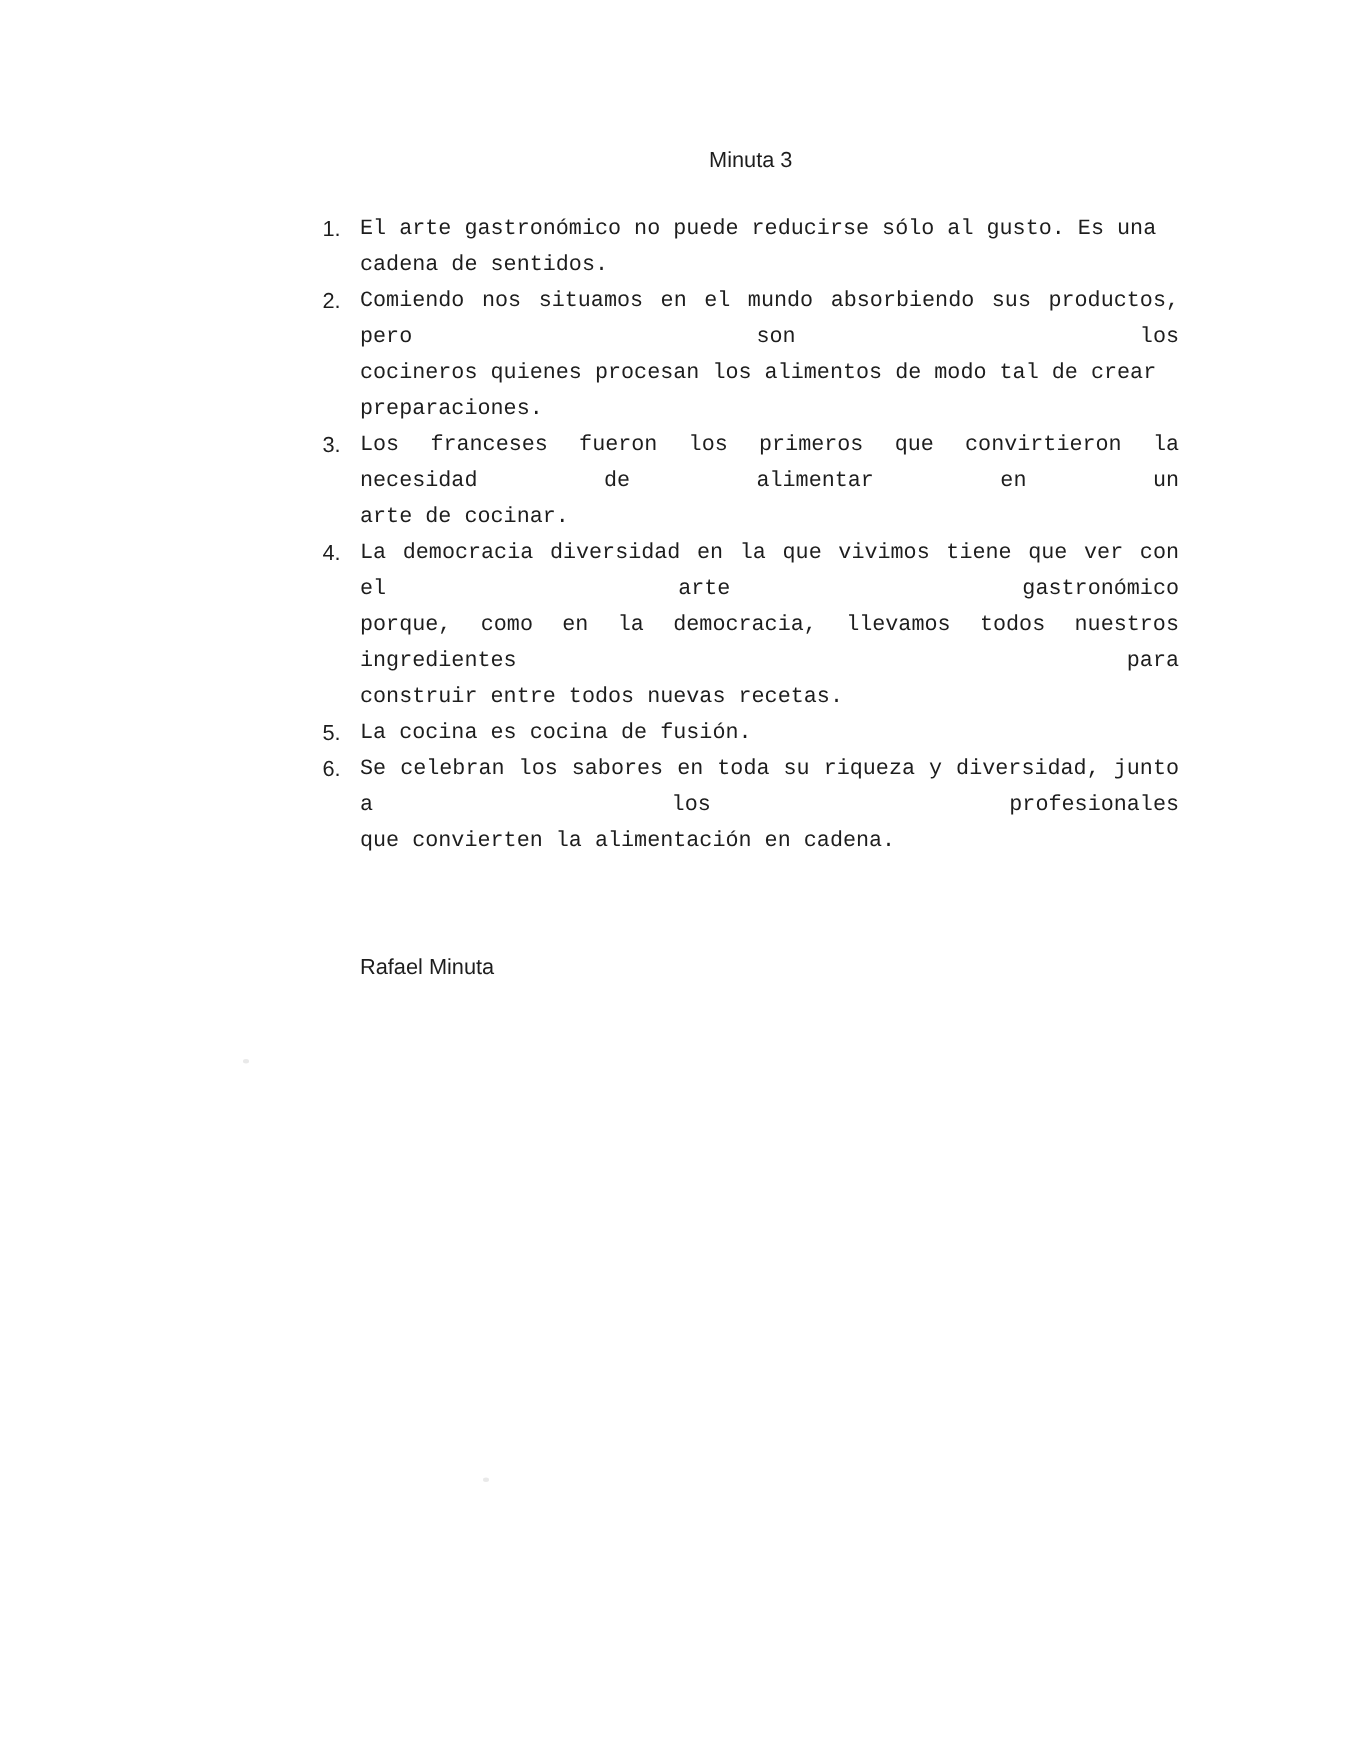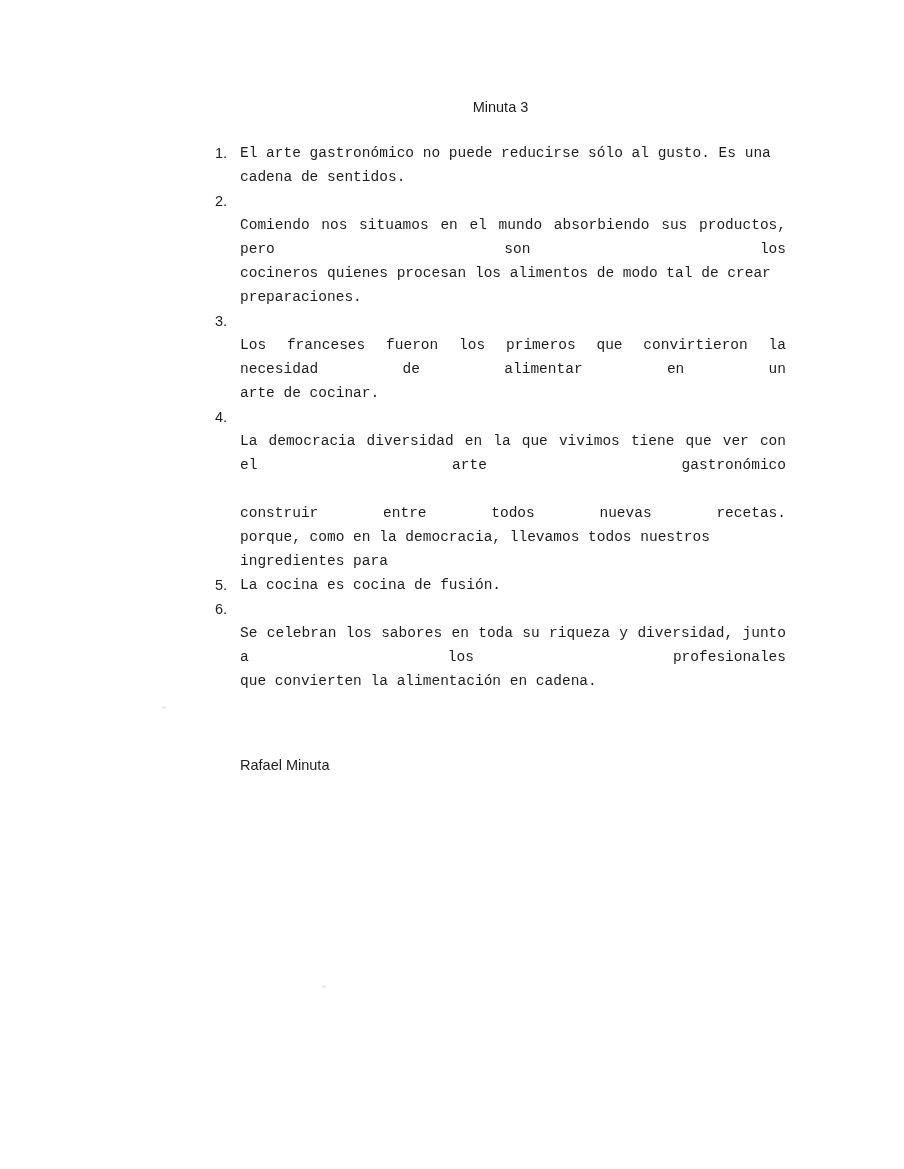--- a/index.html
+++ b/index.html
@@ -47,21 +47,20 @@
     width: 546px;
   }
   .line {
     line-height: 24px;
     font-family: Liberation Mono, monospace;
   }
   
   .lines .line:not(:last-child) {
     text-align: justify;
     text-align-last: justify;
-    margin-top: 24px;
   }
   .signature {
     margin-top: 60px;
     margin-left: 25px;
     line-height: 24px;
   }
   
   .speck {
     position: absolute;
     border-radius: 50%;
@@ -103,22 +102,22 @@
         <div class="lines">
           <div class="line">Los franceses fueron los primeros que convirtieron la necesidad de alimentar en un</div>
           <div class="line">arte de cocinar.</div>
         </div>
       </div>
 
       <div class="item">
         <div class="num">4.</div>
         <div class="lines">
           <div class="line">La democracia diversidad en la que vivimos tiene que ver con el arte gastronómico</div>
+          <div class="line">porque, como en la democracia, llevamos todos nuestros ingredientes para</div>
           <div class="line">construir entre todos nuevas recetas.</div>
-          <div class="line">porque, como en la democracia, llevamos todos nuestros ingredientes para</div>
         </div>
       </div>
 
       <div class="item">
         <div class="num">5.</div>
         <div class="lines">
           <div class="line">La cocina es cocina de fusión.</div>
         </div>
       </div>
 

